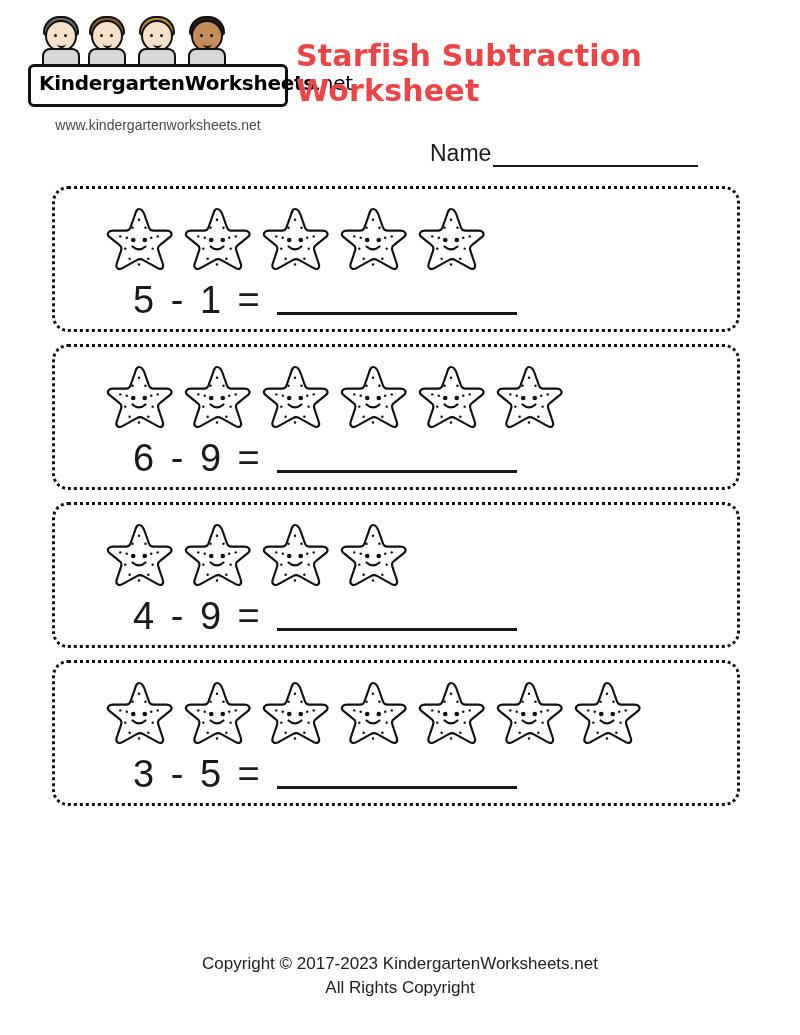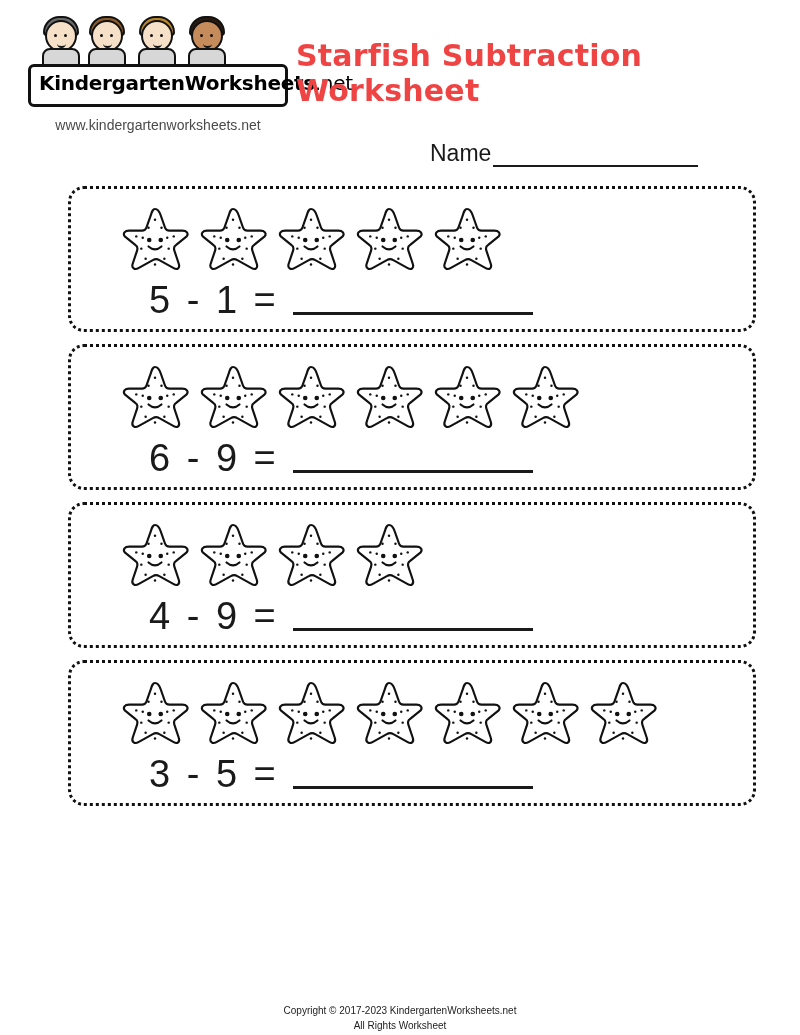--- a/index.html
+++ b/index.html
@@ -147,21 +147,21 @@
     width: 205px;
     border-bottom: 2px solid #1a1a1a;
     height: 20px;
     margin-left: 2px;
     vertical-align: bottom;
   }
 
   
   .problems {
     position: absolute;
-    left: 68px;
+    left: 52px;
     top: 186px;
     width: 688px;
   }
   .problem {
     position: relative;
     box-sizing: border-box;
     border: 3px dotted #111;
     border-radius: 16px;
     margin-bottom: 12px;
     padding: 12px 16px 10px 16px;
@@ -198,23 +198,23 @@
     height: 8px;
     margin-left: 14px;
     margin-bottom: 4px;
   }
 
   
   .footer {
     position: absolute;
     left: 0;
     right: 0;
-    bottom: 2px;
+    bottom: 34px;
     text-align: center;
-    font-size: 10px;
+    font-size: 17px;
     color: #222;
     line-height: 1.45;
   }
 </style>
 </head>
 <body>
 
 <div class="header">
 
   <div class="logo-block">
@@ -696,14 +696,14 @@
     <div class="equation">
       <span class="eq-text">3 - 5 =</span>
       <span class="answer-line"></span>
     </div>
   </div>
 
 </div>
 
 <div class="footer">
   <div>Copyright © 2017-2023 KindergartenWorksheets.net</div>
-  <div>All Rights Worksheet</div>
+  <div>All Rights Copyright</div>
 </div>
 
 </body></html>

